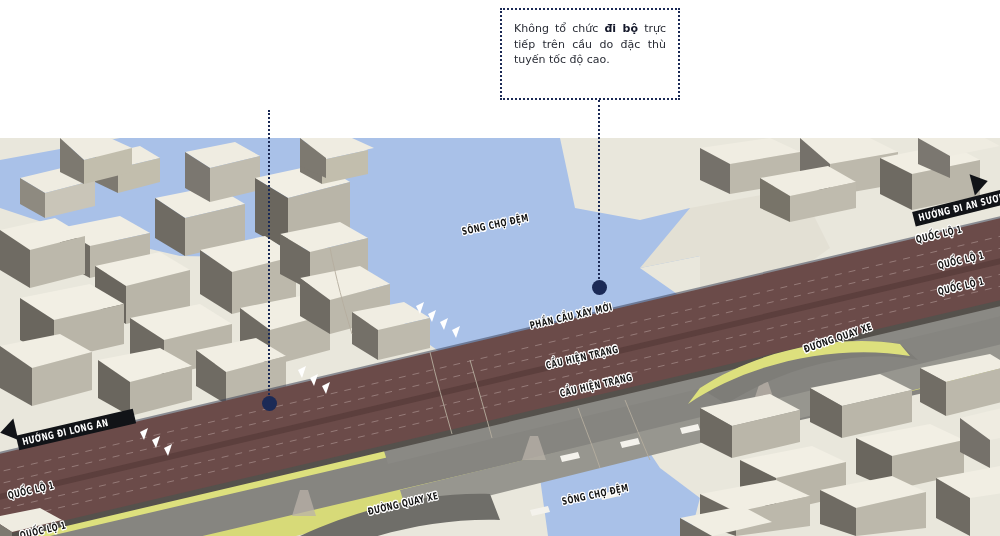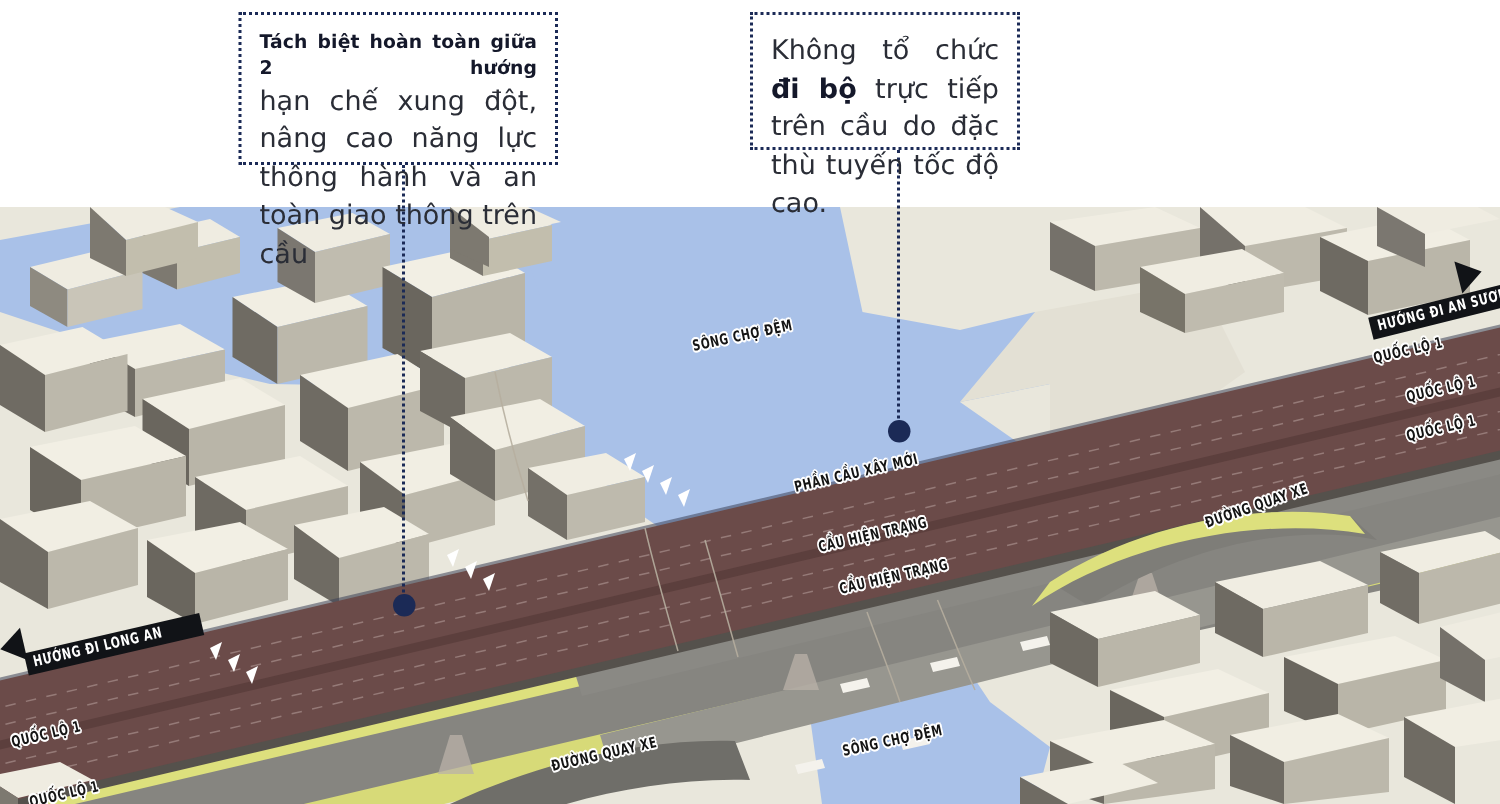--- a/index.html
+++ b/index.html
@@ -18,21 +18,21 @@
     padding: 10px 12px 12px 12px;
     color: #20232b;
     z-index: 40;
   }
   .callout .ttl {
     font-weight: bold; font-size: 12.5px; line-height: 1.35;
     text-align: justify; text-align-last: justify;
     color: #14182a; letter-spacing: .1px;
   }
   .callout .bdy {
-    font-size: 18px; line-height: 1.42; margin-top: 1px;
+    font-size: 11px; line-height: 1.42; margin-top: 1px;
     text-align: justify; color: #2a2d36;
   }
   .callout .bdy b { font-weight: bold; color: #14182a; }
   #callout-1 { left: 159px; top: 8px; width: 213px; height: 102px; }
   #callout-2 { left: 500px; top: 8px; width: 180px; height: 92px; }
 
   .lead {
     position: absolute; width: 0; border-left: 2px dotted #1b2a56; z-index: 39;
   }
   #lead-1 { left: 268px; top: 110px; height: 293px; }
@@ -431,24 +431,20 @@
                 border-left: 16px solid #111317;"></div>
 
     <div class="dirlabel" style="left:16px; top:284px; transform: rotate(-13deg);">
       <i>HƯỚNG ĐI LONG AN</i>
     </div>
     <div class="arrowtri" style="left:0px; top:282px; transform: rotate(-13deg);
                 border-top: 11px solid transparent; border-bottom: 11px solid transparent;
                 border-right: 16px solid #111317;"></div>
   </div>
 
-  <div class="callout" id="callout-1">
-    <div class="ttl">Tách biệt hoàn toàn giữa 2 hướng</div>
-    <div class="bdy"><span>hạn chế xung đột, nâng cao năng lực thông hành và an toàn giao thông trên cầu</span></div>
-  </div>
 
   <div class="callout" id="callout-2">
     <div class="bdy" style="text-align:justify;"><span>Không tổ chức </span><b>đi bộ</b><span> trực tiếp trên cầu do đặc thù tuyến tốc độ cao.</span></div>
   </div>
 
   <div class="lead" id="lead-1"></div>
   <div class="lead" id="lead-2"></div>
   <div class="dot" id="dot-1"></div>
   <div class="dot" id="dot-2"></div>
 

